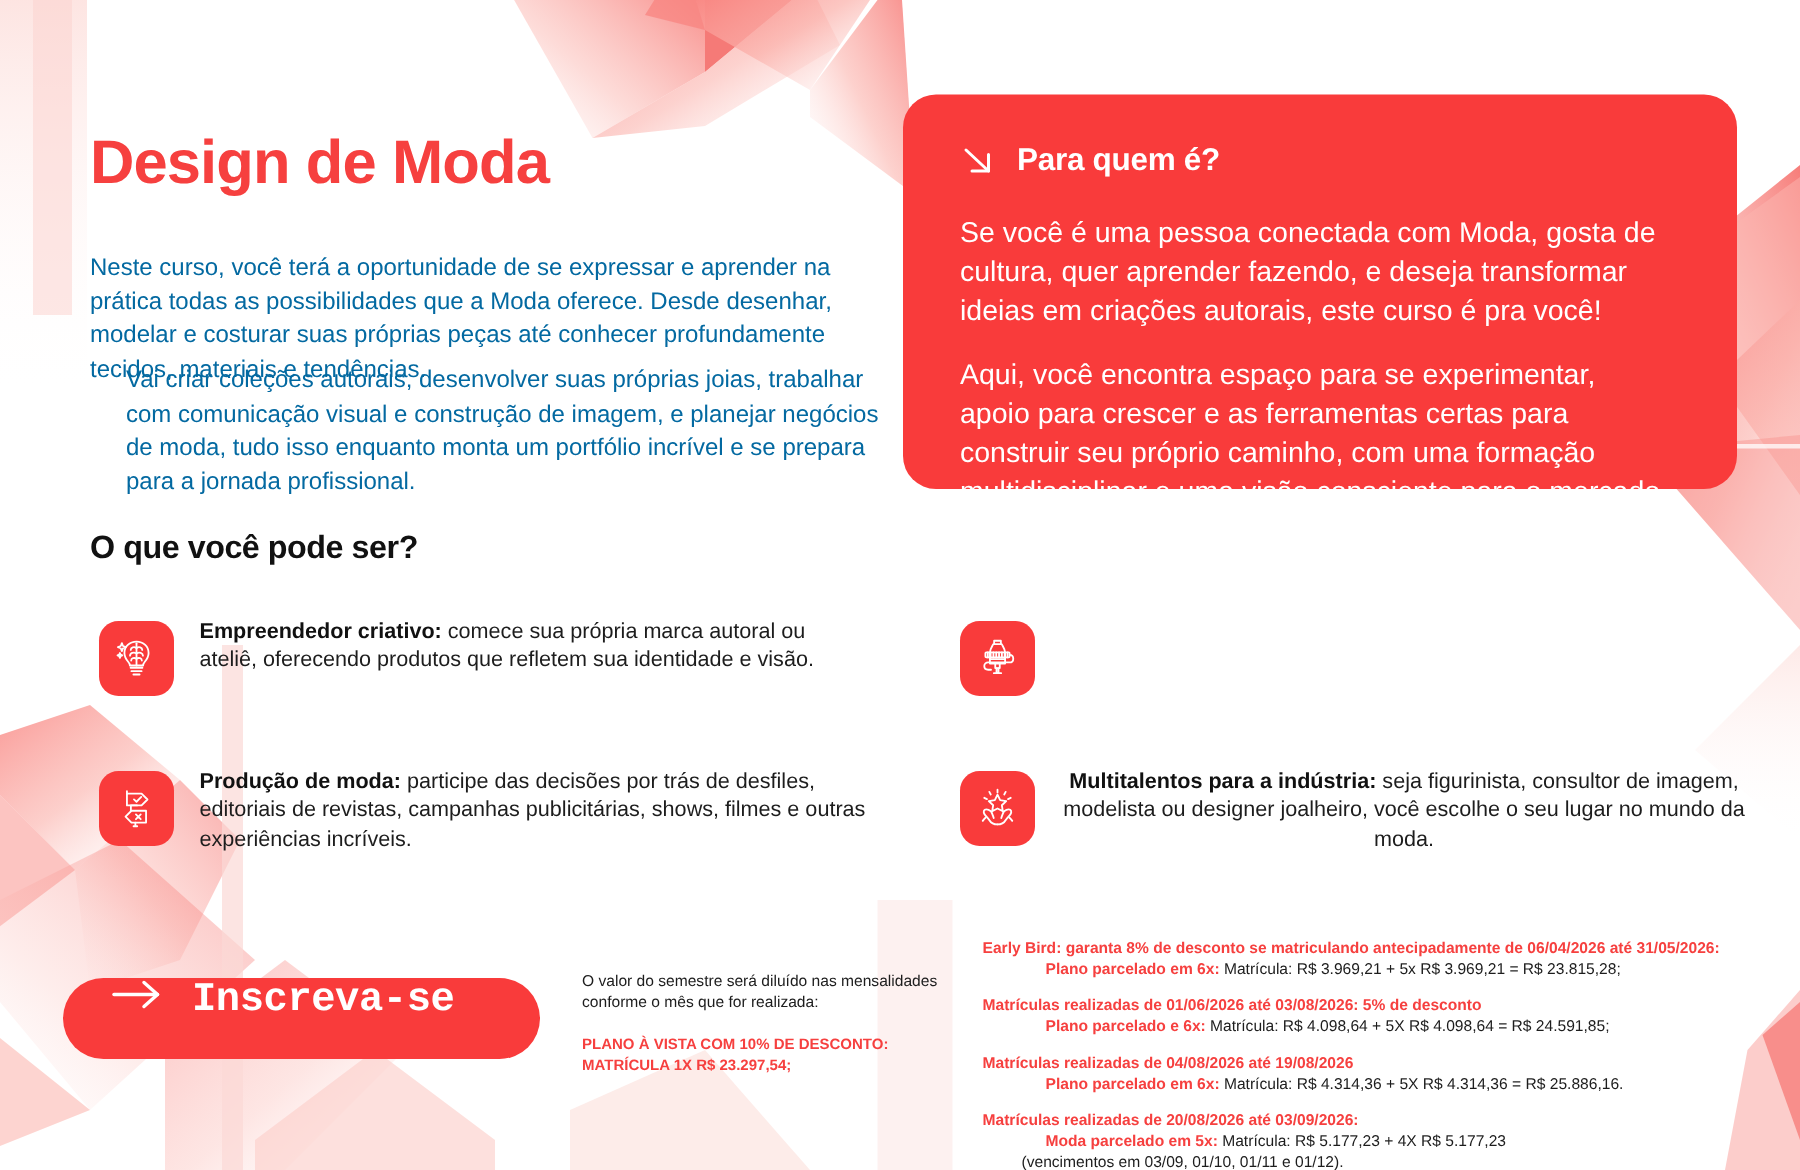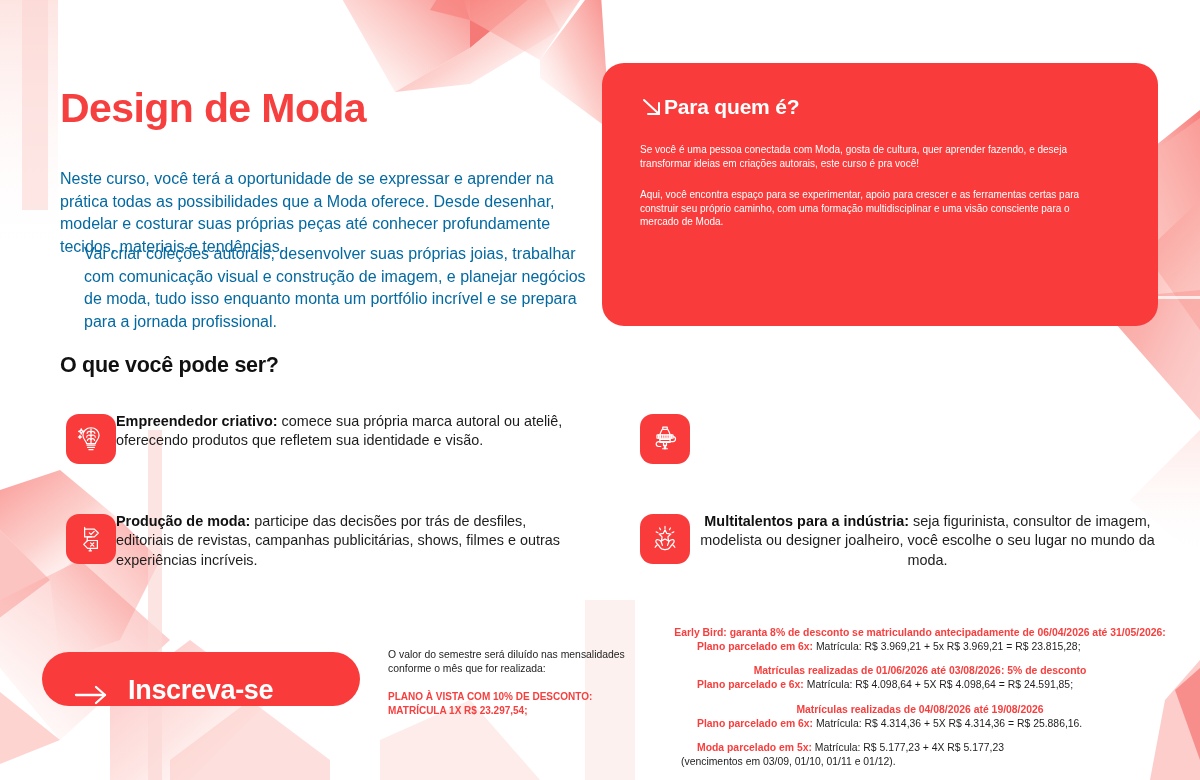--- a/index.html
+++ b/index.html
@@ -43,45 +43,45 @@
   .pq-card {
     position: absolute;
     left: 602px; top: 63px;
     width: 556px; height: 263px;
     background: #F93B3B;
     border-radius: 22px;
     padding: 26px 30px 0 38px;
     color: #ffffff;
   }
   .pq-head {
-    display: flex; align-items: center; 
+    display: flex; align-items: center; gap: 14px;
     font-size: 21px; font-weight: 700; letter-spacing: -0.2px;
     margin-top: 6px;
   }
   .pq-head svg { display: block; }
   .pq-body {
-    font-size: 10px;
+    font-size: 19px;
     line-height: 1.36;
     margin-top: 24px;
     max-width: 470px;
   }
   .pq-body + .pq-body { margin-top: 18px; }
 
   
   .sec-title {
     position: absolute;
     left: 60px; top: 353px;
     font-size: 21.5px;
     font-weight: 700;
     letter-spacing: -0.3px;
     color: #111111;
   }
 
   
-  .bcard { position: absolute; display: flex; }
+  .bcard { position: absolute; display: flex; gap: 17px; }
   .bcard .ic {
     flex: 0 0 auto;
     width: 50px; height: 50px;
     background: #F93B3B;
     border-radius: 13px;
     display: flex; align-items: center; justify-content: center;
     margin-top: 2px;
   }
   .bcard .tx {
     font-size: 14.4px;
@@ -97,25 +97,25 @@
 
   
   .cta {
     position: absolute;
     left: 42px; top: 652px;
     width: 318px; height: 54px;
     background: #F93B3B;
     border: none;
     border-radius: 27px;
     color: #ffffff;
-    font-family: Liberation Sans, sans-serif;
+    font-family: Liberation Mono, monospace;
     font-size: 27px;
     font-weight: 700;
     letter-spacing: -0.3px;
-    display: flex; align-items: flex-end; gap: 20px;
+    display: flex; align-items: flex-start; gap: 20px;
     padding-left: 32px;
     cursor: pointer;
   }
   .cta svg { display: block; flex: 0 0 auto; }
 
   
   .note {
     position: absolute;
     left: 388px; top: 648px;
     width: 250px;
@@ -139,21 +139,20 @@
     left: 655px; top: 626px;
     width: 530px;
   }
   .price-grp { margin-bottom: 11px; }
   .price-grp:last-child { margin-bottom: 0; }
   .price-head {
     font-size: 10.4px;
     font-weight: 700;
     color: #F6403F;
     line-height: 1.32;
-    text-align: center;
   }
   .price-line {
     font-size: 10.4px;
     line-height: 1.32;
     padding-left: 26px;
     color: #1d1d1d;
   }
   .price-line b { color: #F6403F; font-weight: 700; margin-left: 16px; }
 </style>
 </head>
@@ -333,20 +332,21 @@
         <b>Plano parcelado e 6x:</b><span> Matrícula: R$ 4.098,64 + 5X R$ 4.098,64 = R$ 24.591,85;</span>
       </div>
     </div>
     <div class="price-grp">
       <div class="price-head">Matrículas realizadas de 04/08/2026 até 19/08/2026</div>
       <div class="price-line">
         <b>Plano parcelado em 6x:</b><span> Matrícula: R$ 4.314,36 + 5X R$ 4.314,36 = R$ 25.886,16.</span>
       </div>
     </div>
     <div class="price-grp">
+      <div class="price-head">Matrículas realizadas de 20/08/2026 até 03/09/2026:</div>
       <div class="price-line">
         <b>Moda parcelado em 5x:</b><span> Matrícula: R$ 5.177,23 + 4X R$ 5.177,23</span>
       </div>
       <div class="price-line">(vencimentos em 03/09, 01/10, 01/11 e 01/12).</div>
     </div>
   </div>
 
 </div>
 
 </body></html>

